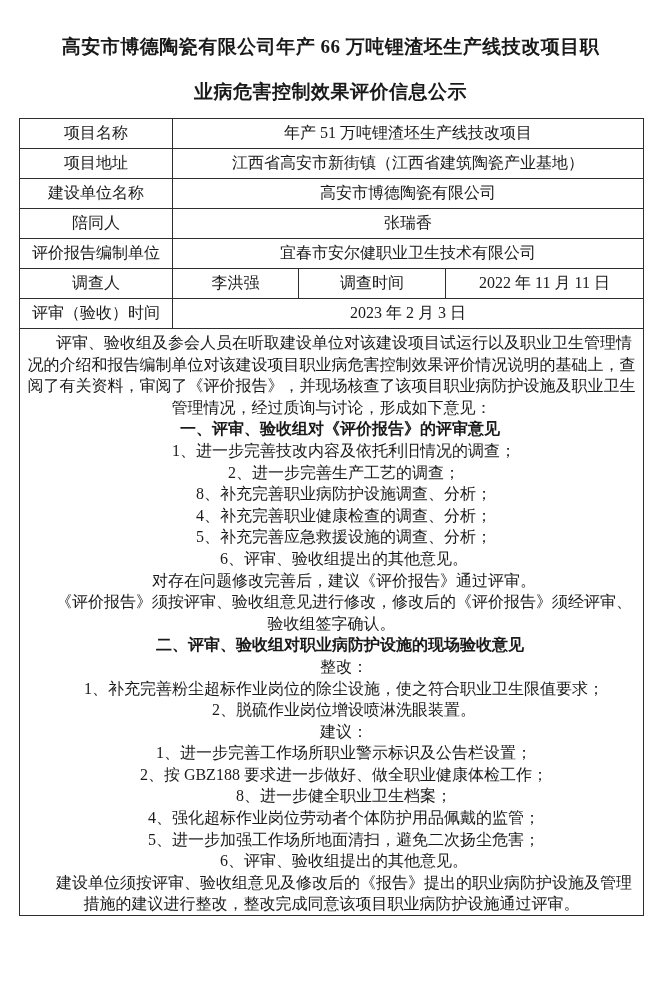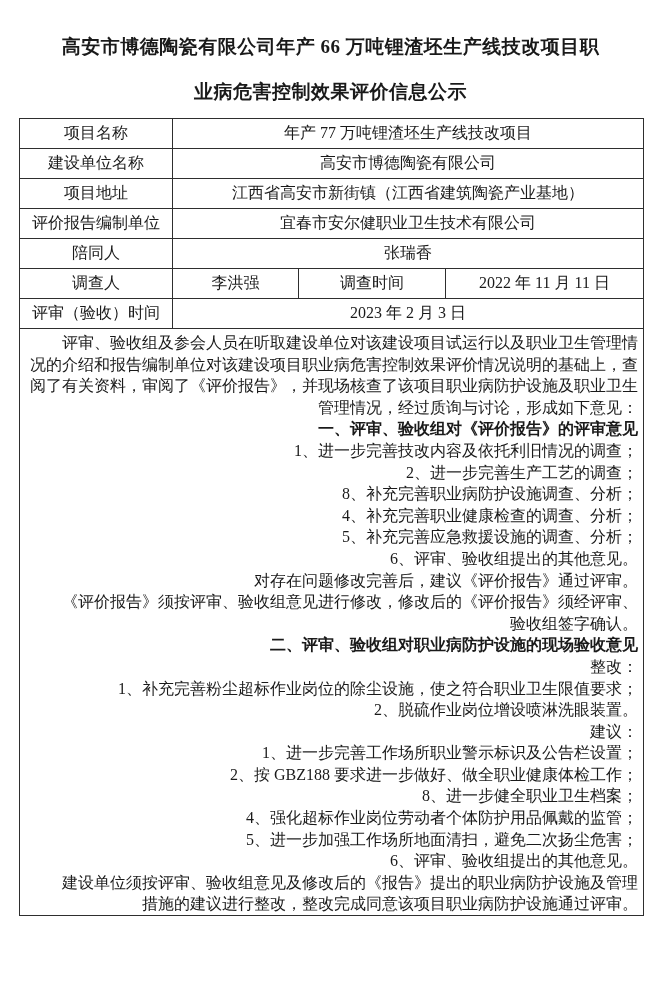--- a/index.html
+++ b/index.html
@@ -32,21 +32,21 @@
     font-size:16px;
     text-align:center;
     vertical-align:middle;
     height:29px;
     padding:0 3px;
     overflow:hidden;
     white-space:nowrap;
   }
   .info-table td.opinion-cell{
     height:583px;
-    text-align:right;
+    text-align:center;
     vertical-align:top;
     padding:3px 5px 0 5px;
     white-space:normal;
     margin-top:24px;
   }
   .opinion-cell p{
     margin:0;
     font-size:16px;
     line-height:21.6px;
     text-indent:1.55em;
@@ -68,37 +68,37 @@
 <table class="info-table">
   <colgroup>
     <col style="width:153px">
       <col style="width:126px">
       <col style="width:147px">
       <col style="width:198px">
   </colgroup>
   <tbody>
     <tr>
       <td>项目名称</td>
-      <td colspan="3">年产 77 万吨锂渣坯生产线技改项目</td>
+      <td colspan="3">年产 51 万吨锂渣坯生产线技改项目</td>
+    </tr>
+    <tr>
+      <td>项目地址</td>
+      <td colspan="3">江西省高安市新街镇（江西省建筑陶瓷产业基地）</td>
     </tr>
     <tr>
       <td>建设单位名称</td>
       <td colspan="3">高安市博德陶瓷有限公司</td>
     </tr>
     <tr>
-      <td>项目地址</td>
-      <td colspan="3">江西省高安市新街镇（江西省建筑陶瓷产业基地）</td>
+      <td>陪同人</td>
+      <td colspan="3">张瑞香</td>
     </tr>
     <tr>
       <td>评价报告编制单位</td>
       <td colspan="3">宜春市安尔健职业卫生技术有限公司</td>
-    </tr>
-    <tr>
-      <td>陪同人</td>
-      <td colspan="3">张瑞香</td>
     </tr>
     <tr>
       <td>调查人</td>
       <td>李洪强</td>
       <td>调查时间</td>
       <td>2022 年 11 月 11 日</td>
     </tr>
     <tr>
       <td>评审（验收）时间</td>
       <td colspan="3">2023 年 2 月 3 日</td>

